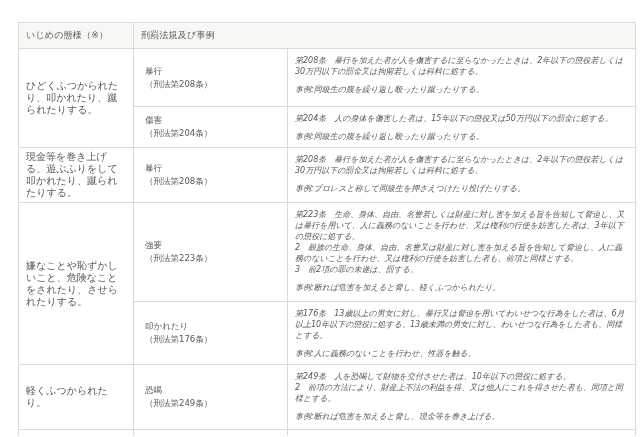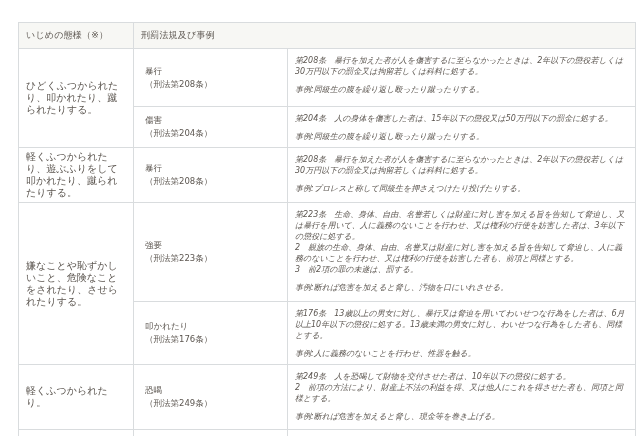--- a/index.html
+++ b/index.html
@@ -117,42 +117,42 @@
           <div>傷害</div>
           <div>（刑法第204条）</div>
         </td>
         <td class="law">
           <p>第204条　人の身体を傷害した者は、15年以下の懲役又は50万円以下の罰金に処する。</p>
           <p class="example">事例:同級生の腹を繰り返し殴ったり蹴ったりする。</p>
         </td>
       </tr>
 
       <tr class="r3">
-        <td class="bullying">軽くふつかられたり、遊ぶふりをして叩かれたり、蹴られたりする。</td>
+        <td class="bullying">現金等を巻き上げる、遊ぶふりをして叩かれたり、蹴られたりする。</td>
         <td class="crime">
           <div>暴行</div>
           <div>（刑法第208条）</div>
         </td>
         <td class="law">
           <p>第208条　暴行を加えた者が人を傷害するに至らなかったときは、2年以下の懲役若しくは30万円以下の罰金又は拘留若しくは科料に処する。</p>
           <p class="example">事例:プロレスと称して同級生を押さえつけたり投げたりする。</p>
         </td>
       </tr>
 
       <tr class="r4">
         <td class="bullying" rowspan="2">嫌なことや恥ずかしいこと、危険なことをされたり、させられたりする。</td>
         <td class="crime">
           <div>強要</div>
           <div>（刑法第223条）</div>
         </td>
         <td class="law">
           <p>第223条　生命、身体、自由、名誉若しくは財産に対し害を加える旨を告知して脅迫し、又は暴行を用いて、人に義務のないことを行わせ、又は権利の行使を妨害した者は、3年以下の懲役に処する。</p>
           <p>2　親族の生命、身体、自由、名誉又は財産に対し害を加える旨を告知して脅迫し、人に義務のないことを行わせ、又は権利の行使を妨害した者も、前項と同様とする。</p>
           <p>3　前2項の罪の未遂は、罰する。</p>
-          <p class="example">事例:断れば危害を加えると脅し、汚物を口にいれさせる。</p>
+          <p class="example">事例:断れば危害を加えると脅し、軽くふつかられたり。</p>
         </td>
       </tr>
 
       <tr class="r5">
         <td class="crime">
           <div>叩かれたり</div>
           <div>（刑法第176条）</div>
         </td>
         <td class="law">
           <p>第176条　13歳以上の男女に対し、暴行又は脅迫を用いてわいせつな行為をした者は、6月以上10年以下の懲役に処する。13歳未満の男女に対し、わいせつな行為をした者も、同様とする。</p>

